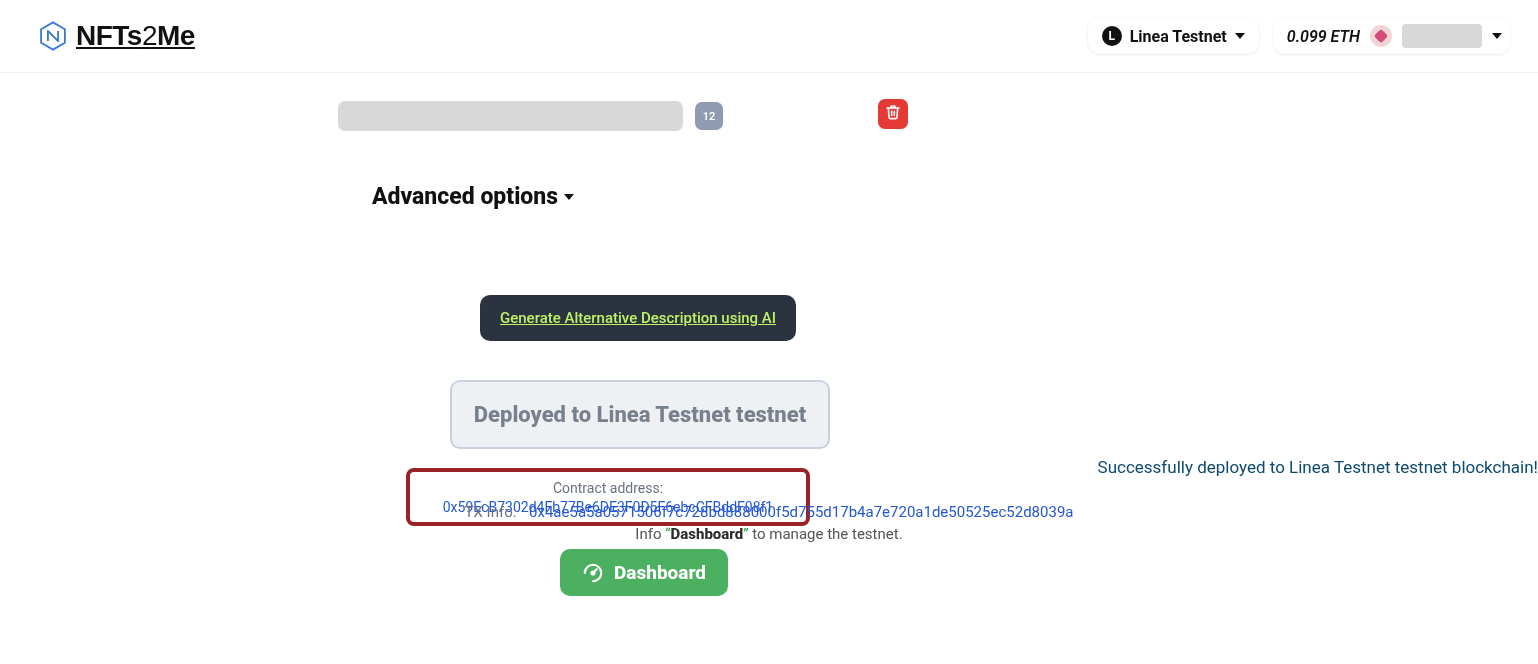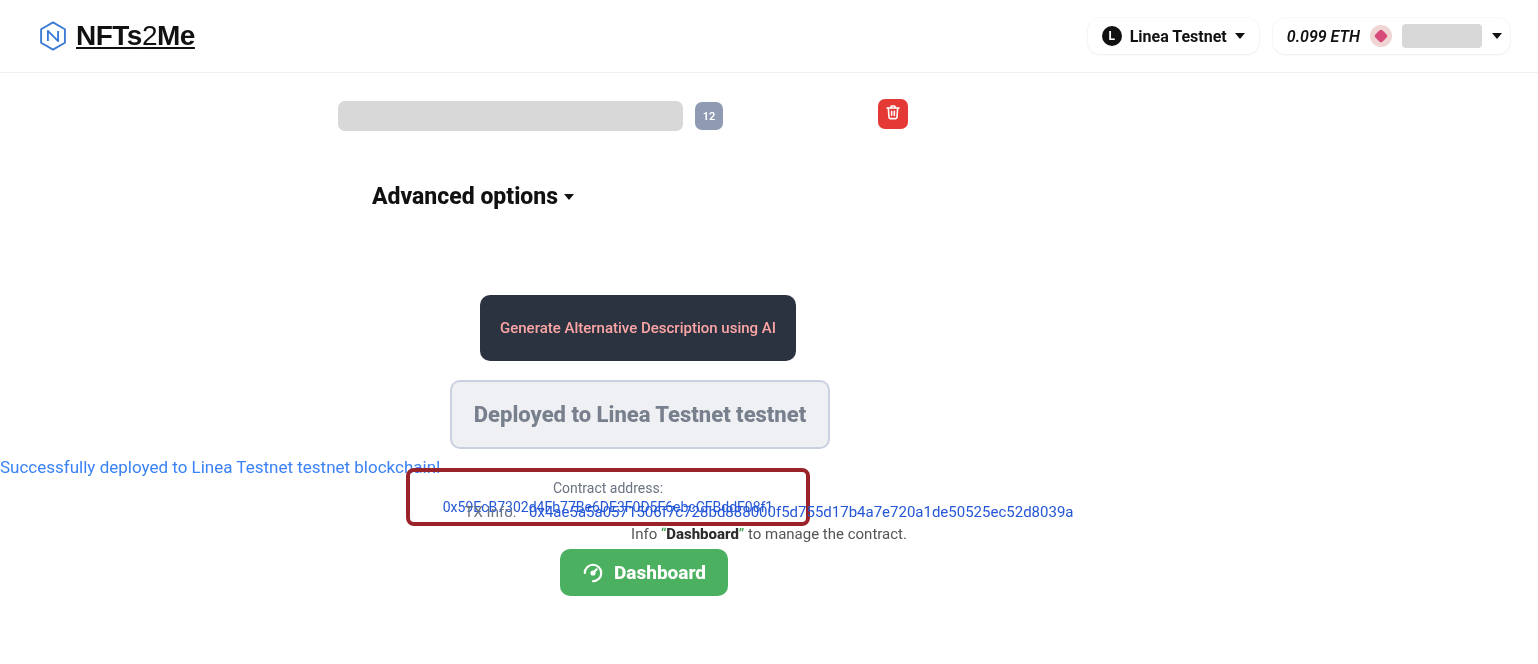--- a/index.html
+++ b/index.html
@@ -124,46 +124,47 @@
     font-size: 23px;
     font-weight: 800;
     color: #111;
     margin-left: 40px;
   }
   .gen-ai-btn {
     position: absolute;
     left: 480px;
     top: 222px;
     background: #2c3340;
-    color: #fca5a5;
+    color: #bef264;
     font-size: 15px;
     font-weight: 500;
-    padding: 24px 20px;
+    padding: 14px 20px;
     border-radius: 10px;
+    text-decoration: underline;
   }
   .deployed-box {
     position: absolute;
     left: 450px;
     top: 307px;
     width: 380px;
     padding: 20px 10px;
     border: 2px solid #c9d1e0;
     border-radius: 10px;
     background: #eef0f3;
     text-align: center;
     color: #78808e;
     font-size: 22px;
     font-weight: 800;
   }
   .success-line {
     position: absolute;
     left: 0; right: 0;
     top: 384px;
-    text-align: left;
-    color: #3b82f6;
+    text-align: right;
+    color: #0c4a6e;
     font-size: 17px;
   }
   .contract-box-wrap {
     position: absolute;
     left: 406px;
     top: 395px;
     width: 404px;
     border: 4px solid #9a232a;
     border-radius: 8px;
     padding: 6px 8px 6px 8px;
@@ -270,21 +271,21 @@
 
   <div class="contract-box-wrap">
     <span class="contract-label">Contract address: </span><span class="link-blue">0x59EcB7302d4Fb77Be6DE3F0D5F6ebcCFBddF08f1</span>
   </div>
 
   <div class="txinfo-line">
     <span>TX Info: </span><span class="link-blue">0x4ae5a5a0571506f7c728bd888000f5d755d17b4a7e720a1de50525ec52d8039a</span>
   </div>
 
   <div class="open-dash-line">
-    <span>Info </span><span class="q">“</span><span class="dash-word">Dashboard</span><span class="q">”</span><span> to manage the contract.</span>
+    <span>Info </span><span class="q">“</span><span class="dash-word">Dashboard</span><span class="q">”</span><span> to manage the testnet.</span>
   </div>
 
   <div class="dashboard-btn">
     <span class="gauge-icon">
       <svg width="22" height="22" viewBox="0 0 24 24" fill="none" stroke="#fff" stroke-width="2.4" stroke-linecap="round" stroke-linejoin="round">
         <path d="M12 21a9 9 0 1 0-9-9"></path>
         <path d="M12 12l4-4"></path>
         <circle cx="12" cy="12" r="1.6" fill="#fff"></circle>
       </svg>
     </span>

